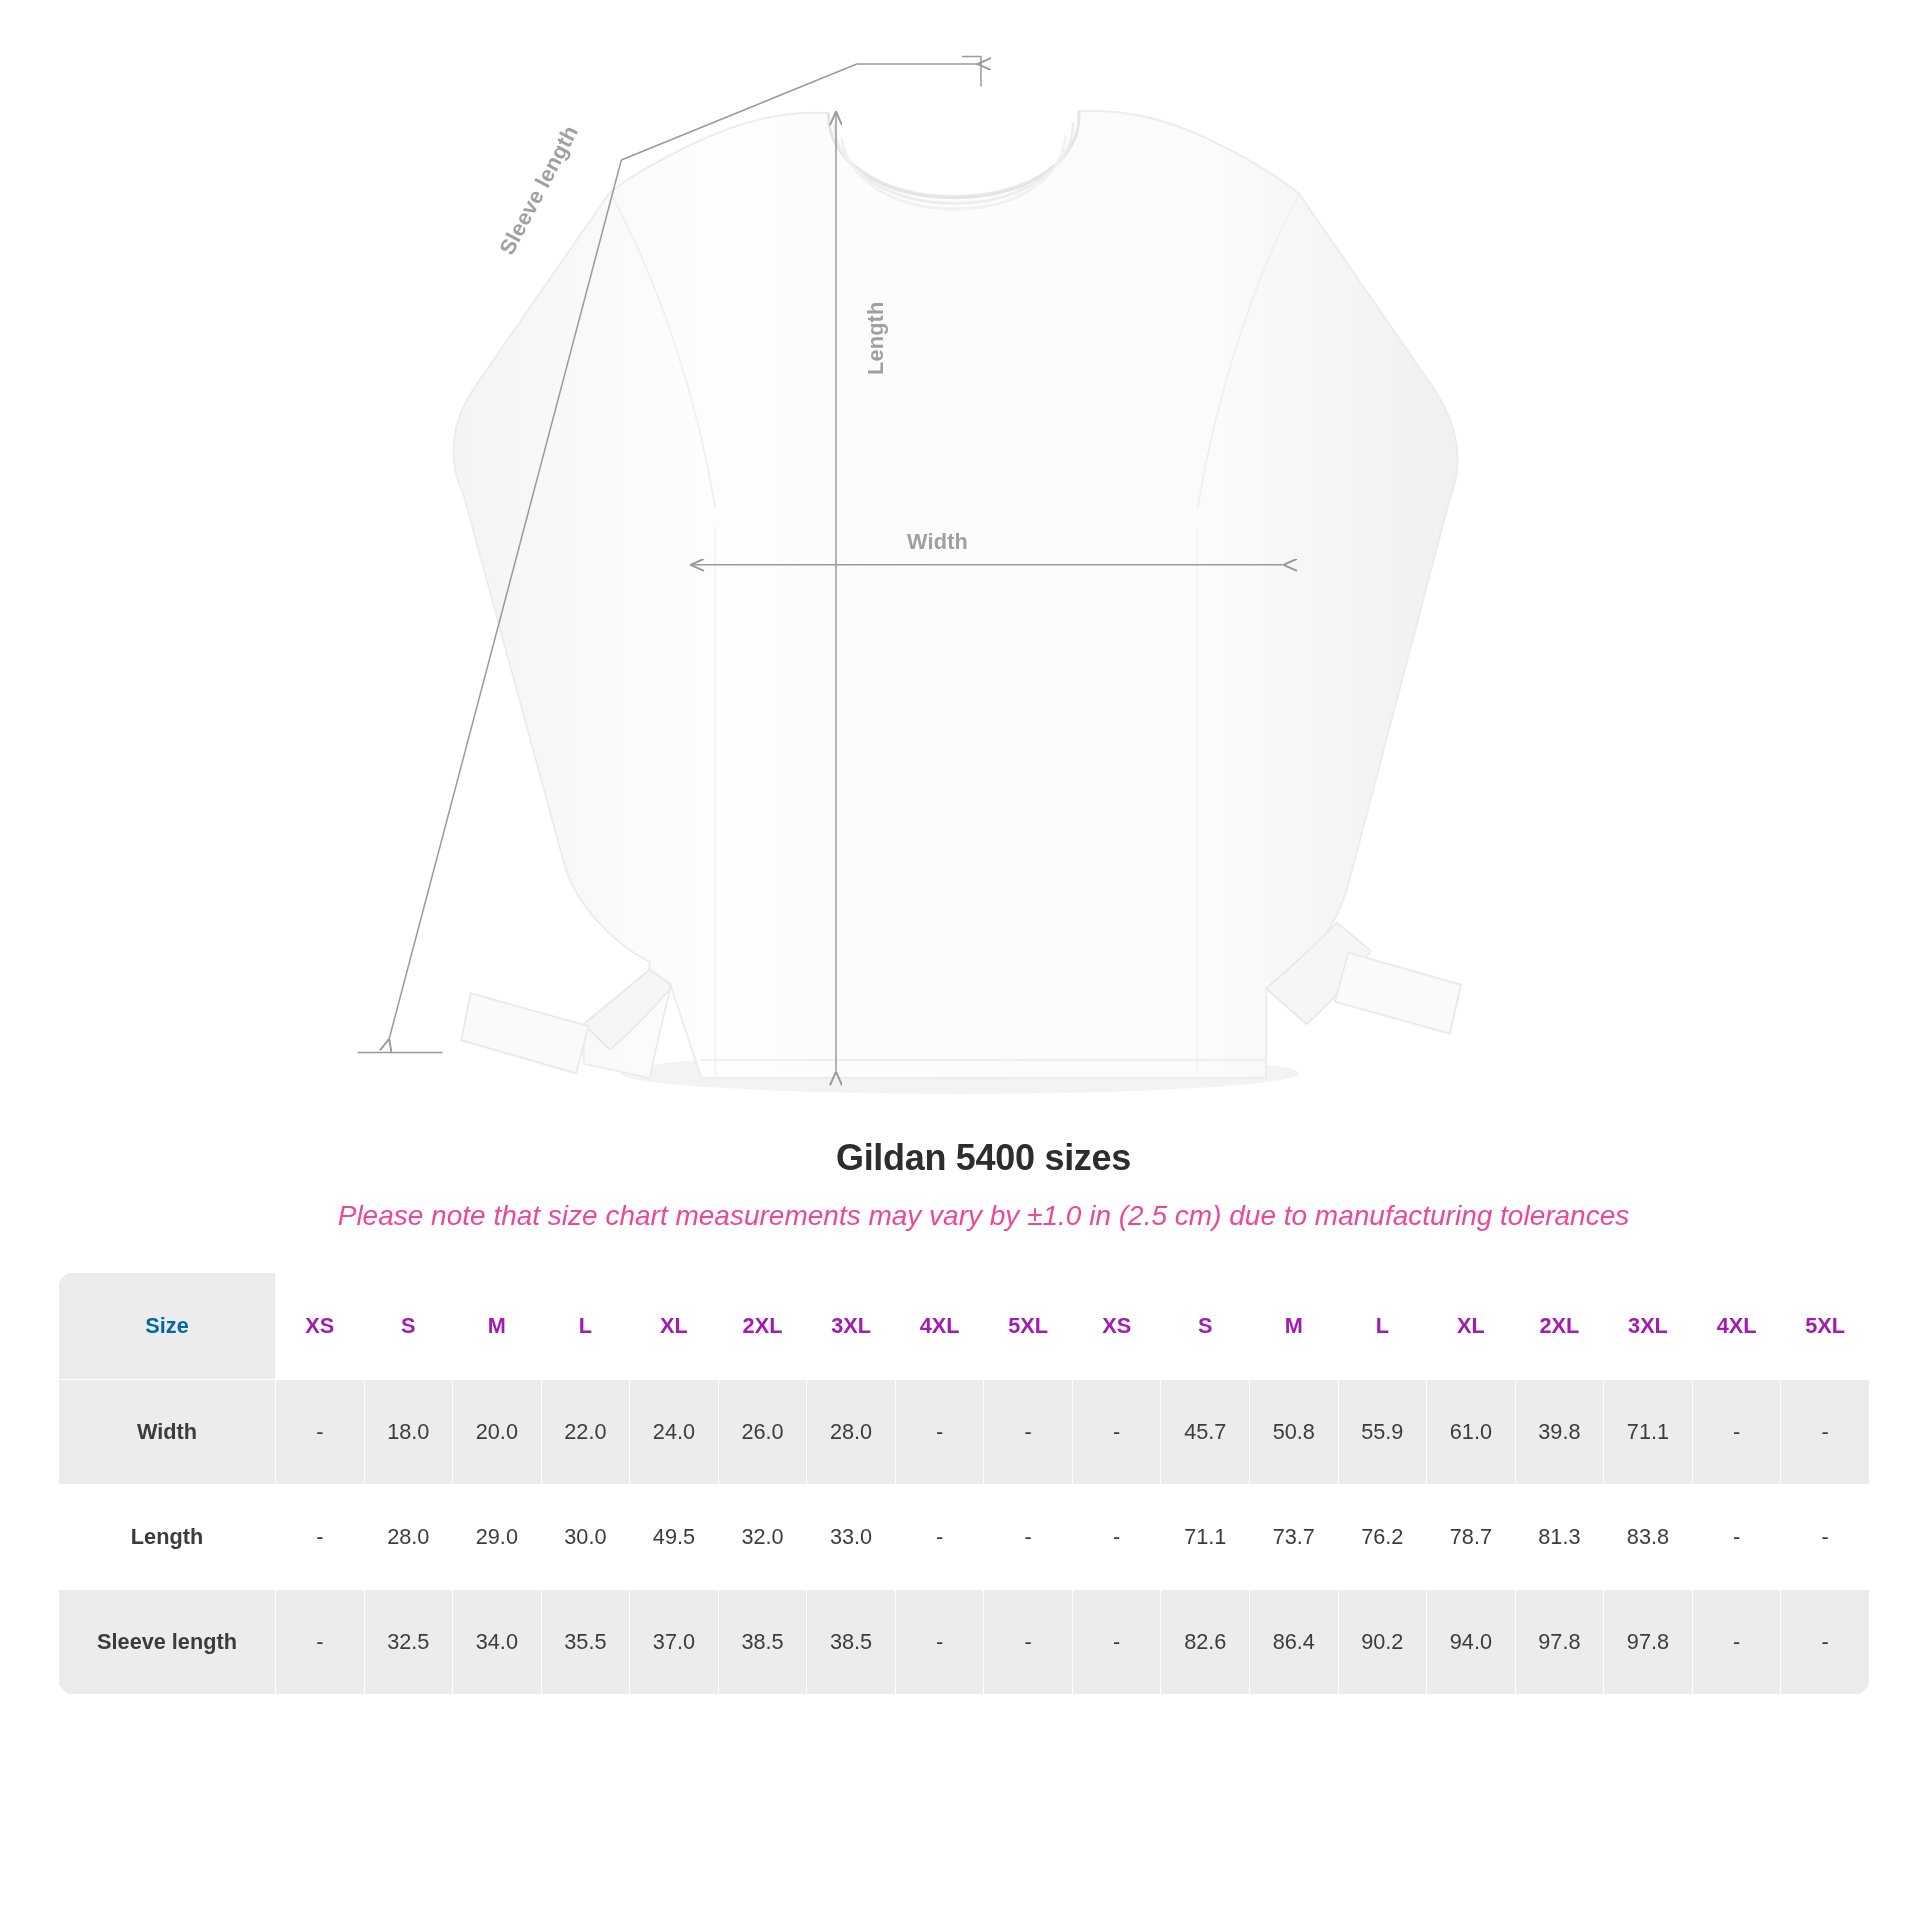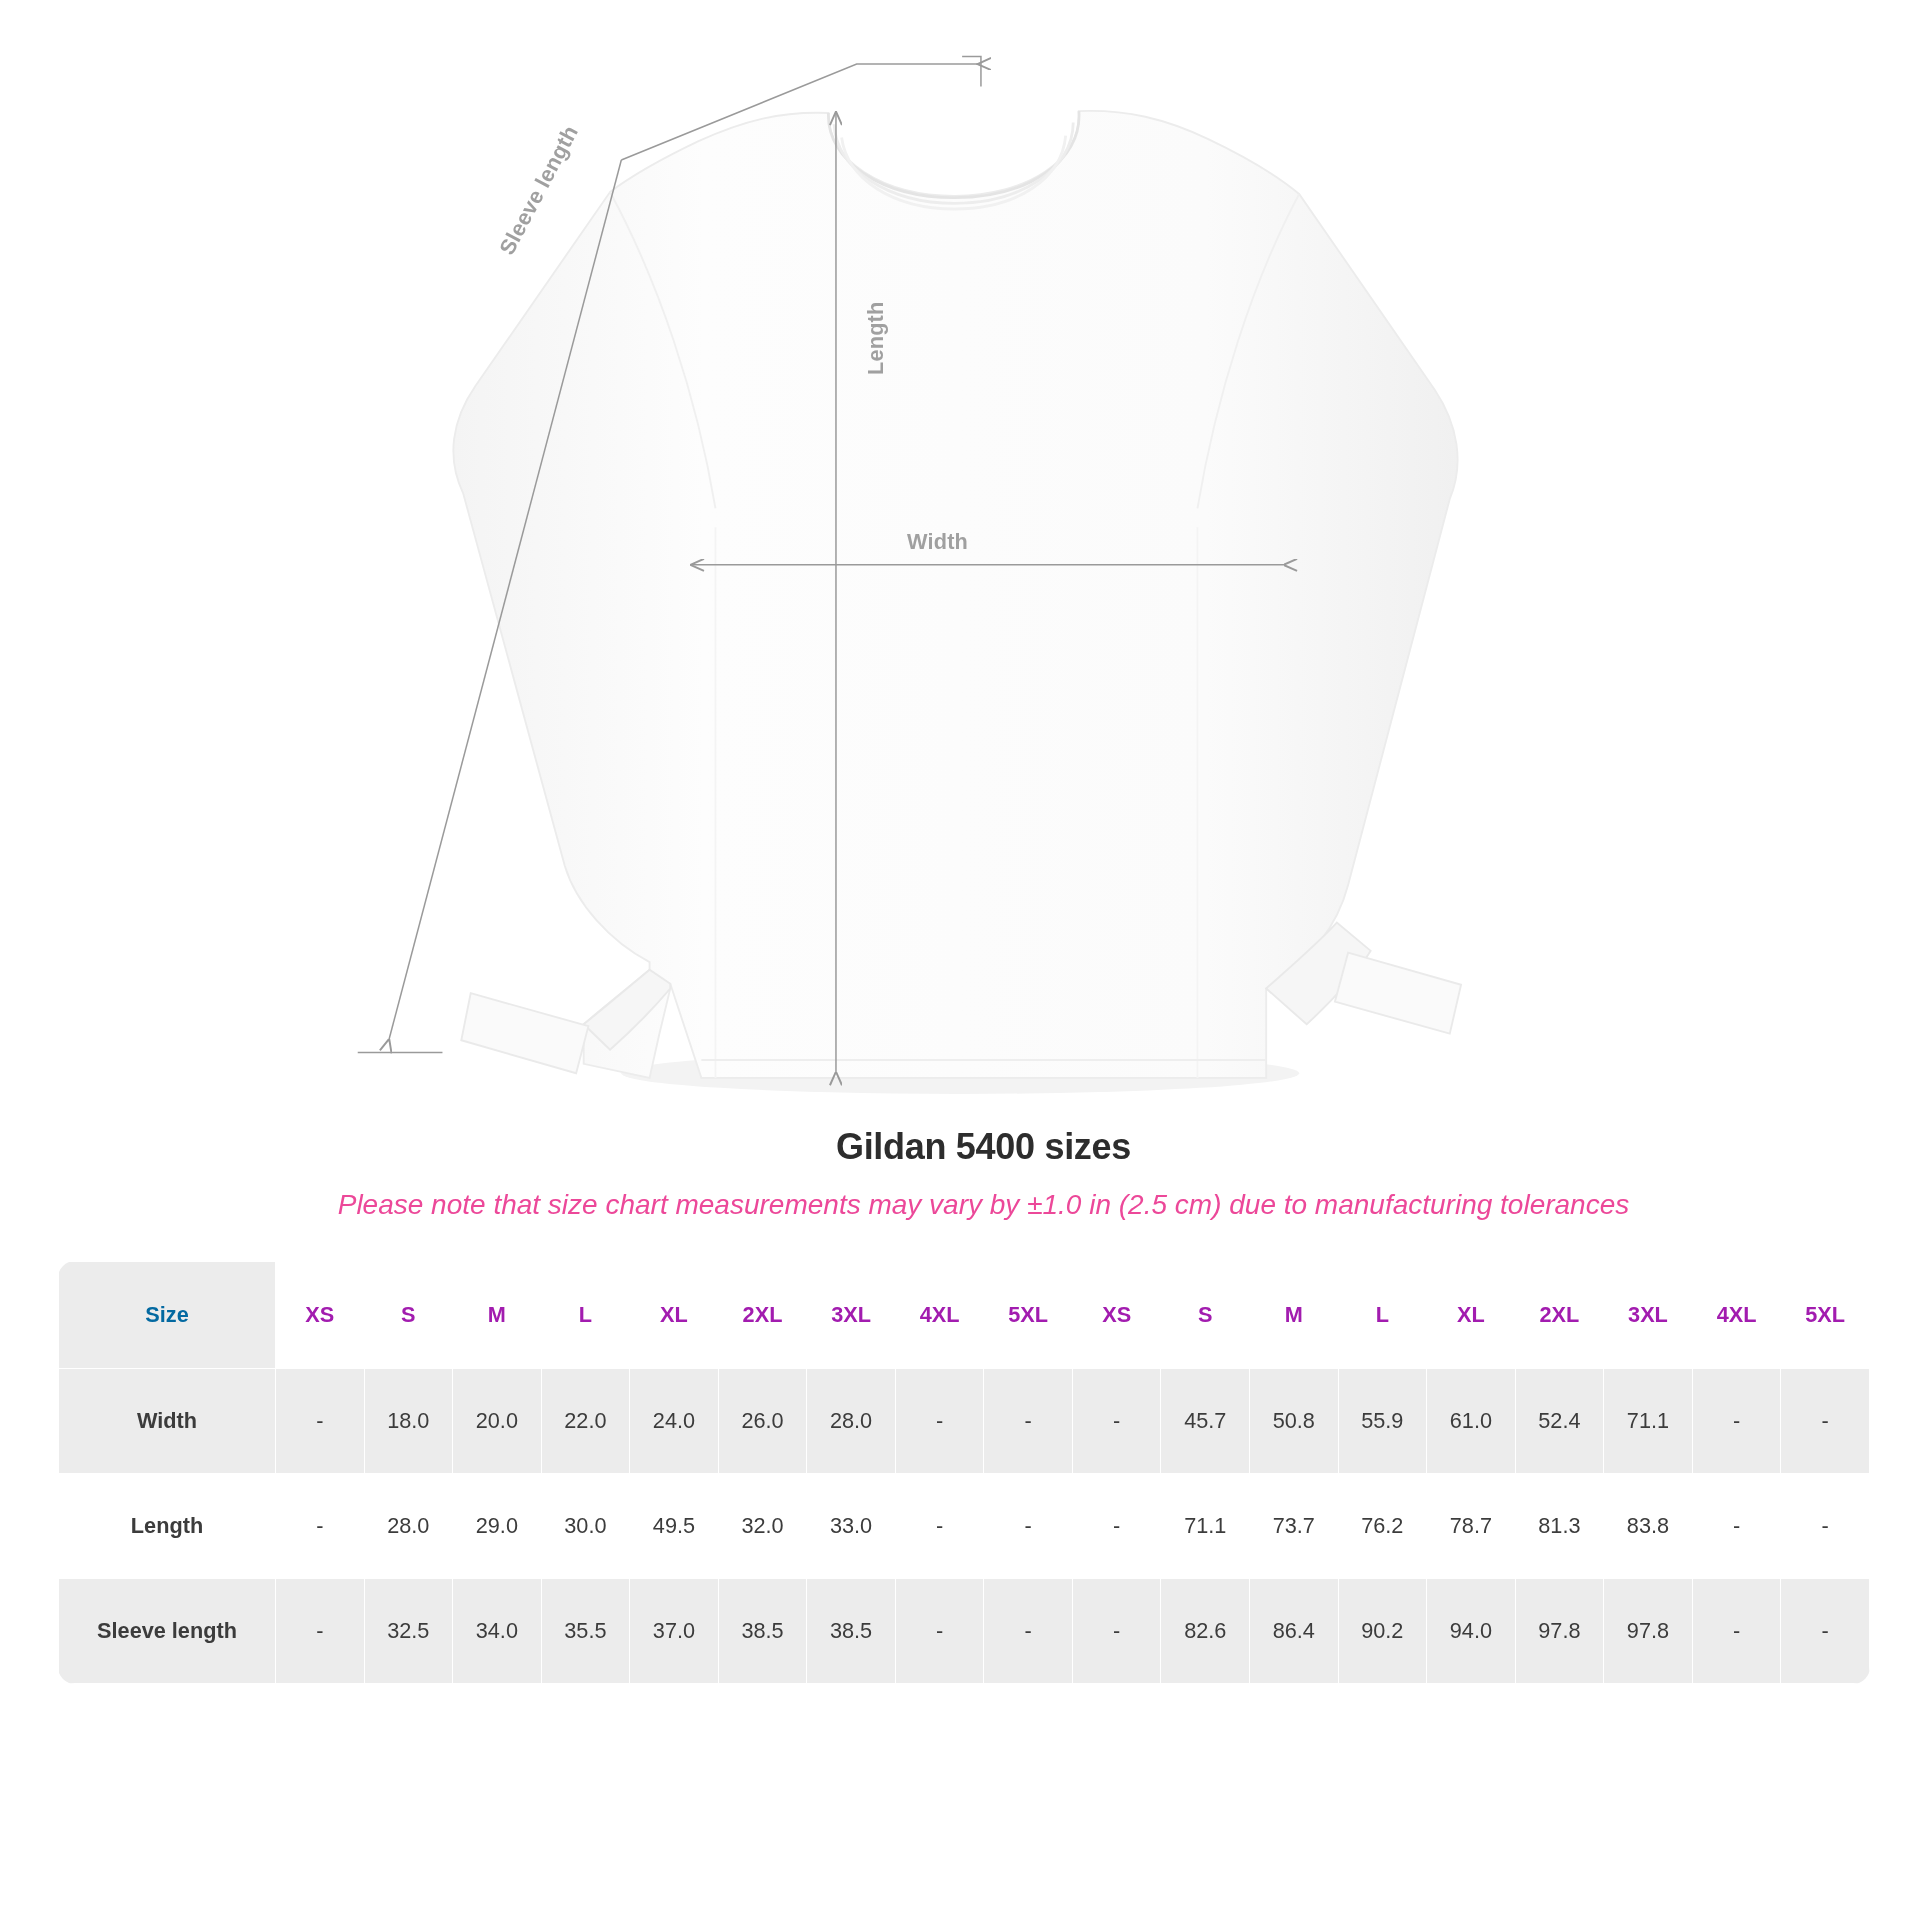--- a/index.html
+++ b/index.html
@@ -53,21 +53,21 @@
     transform-origin: left top;
   }
   .label-width {
     left: 907px;
     top: 529px;
   }
 
   
   .title-block {
     text-align: center;
-    margin-top: 1px;
+    margin-top: 12px;
     padding-left: 39px;
   }
   .chart-title {
     font-size: 36px;
     font-weight: bold;
     color: #2d2d2d;
     letter-spacing: -0.3px;
     margin: 0;
   }
   .chart-subtitle {
@@ -279,21 +279,21 @@
           <td class="value">24.0</td>
           <td class="value">26.0</td>
           <td class="value">28.0</td>
           <td class="value">-</td>
           <td class="value">-</td>
           <td class="value">-</td>
           <td class="value">45.7</td>
           <td class="value">50.8</td>
           <td class="value">55.9</td>
           <td class="value">61.0</td>
-          <td class="value">52.4</td>
+          <td class="value">39.8</td>
           <td class="value">71.1</td>
           <td class="value">-</td>
           <td class="value">-</td>
         </tr>
 
         <tr class="band-plain">
           <td class="row-label">Length</td>
           <td class="value">-</td>
           <td class="value">28.0</td>
           <td class="value">29.0</td>

